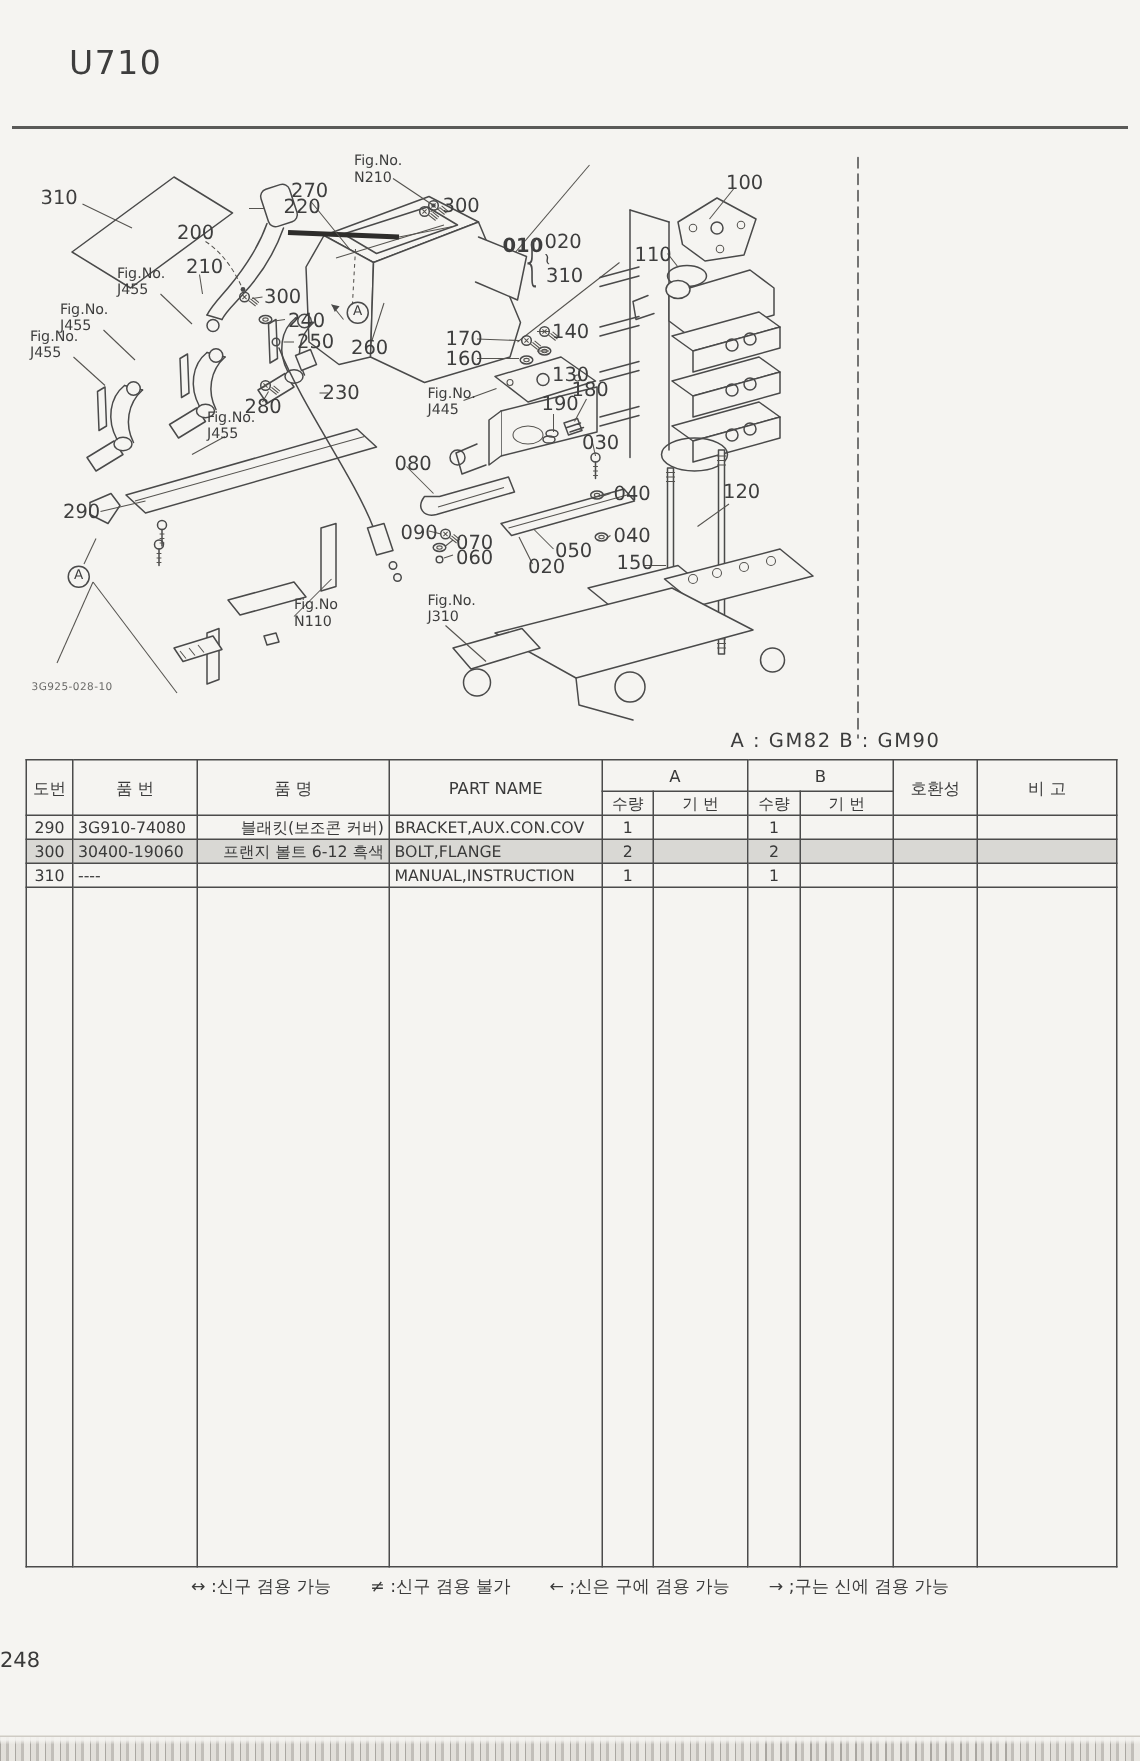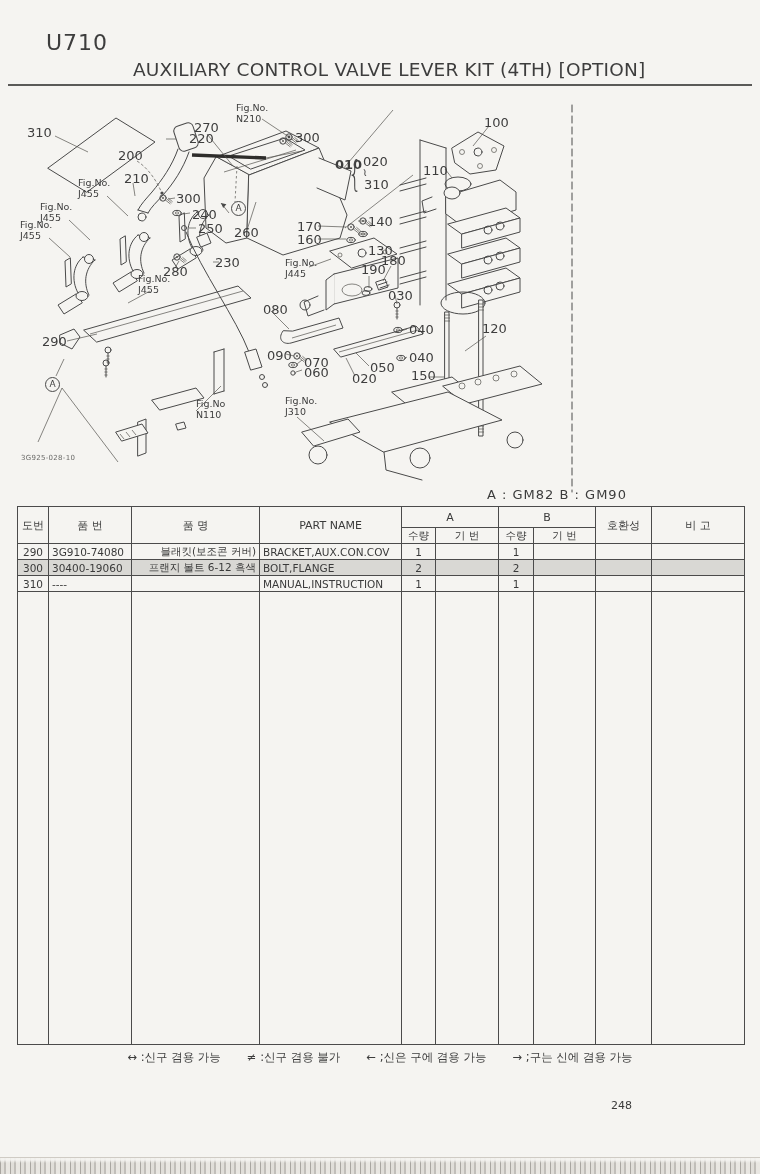--- a/index.html
+++ b/index.html
@@ -39,40 +39,39 @@
   table.parts tr.hl td{background:#d9d8d4;}
   table.parts tr.filler td{height:452px;background:transparent;}
   .c-no{text-align:center;}
   .c-part_no{text-align:left;padding-left:4px;}
   .c-name_ko{text-align:right;}
   .c-part_name{text-align:left;}
   .c-a_qty,.c-b_qty{text-align:center;}
   
   .legend{position:absolute;left:0;top:1050px;width:760px;display:flex;justify-content:center;
       gap:26px;font-size:11.5px;color:#3c3c3c;white-space:nowrap;}
-  .pagenum{position:absolute;left:0;top:1099px;width:632px;text-align:right;font-size:11px;color:#3a3a3a;}
+  .pagenum{position:absolute;left:0;top:1099px;width:632px;text-align:left;font-size:14px;color:#3a3a3a;}
   .scan-strip{position:absolute;left:0;top:1157px;width:760px;height:17px;
       background:
         linear-gradient(180deg, rgba(245,244,241,.9) 0 2px, rgba(0,0,0,0) 5px),
         repeating-linear-gradient(90deg,
           rgba(95,90,82,.50) 0 1px, rgba(200,196,188,.45) 1px 4px,
           rgba(130,125,117,.45) 4px 6px, rgba(215,211,203,.40) 6px 10px);
       border-top:1px solid #cfcbc4;}
   svg .ln{stroke:#4a4a4a;fill:none;stroke-width:1;stroke-linejoin:round;stroke-linecap:round;}
   svg .thin{stroke:#55534f;fill:none;stroke-width:.7;}
   svg .bold{stroke:#2e2d2b;stroke-width:3.4;fill:none;}
   svg .fillw{fill:#f5f4f1;}
 </style>
 </head>
 <body>
 
 <div class="page">
 
   <div class="hdr-code">U710</div>
-  <div class="hdr-en">AUXILIARY CONTROL VALVE LEVER KIT (4TH) [OPTION]</div>
   <div class="hdr-rule"></div>
 
   <div class="diagram">
     <svg width="760" height="500" viewBox="0 0 760 500">
       <defs>
         <g id="bolt">
           <circle r="3.2" class="ln"></circle>
           <path d="M-1.4,-1.4 L1.4,1.4 M-1.4,1.4 L1.4,-1.4" class="thin"></path>
           <path d="M2.6,2.2 L7.4,6 M4,1.2 L8.6,5 M5.4,.2 L9.6,3.8" class="thin"></path>
         </g>

